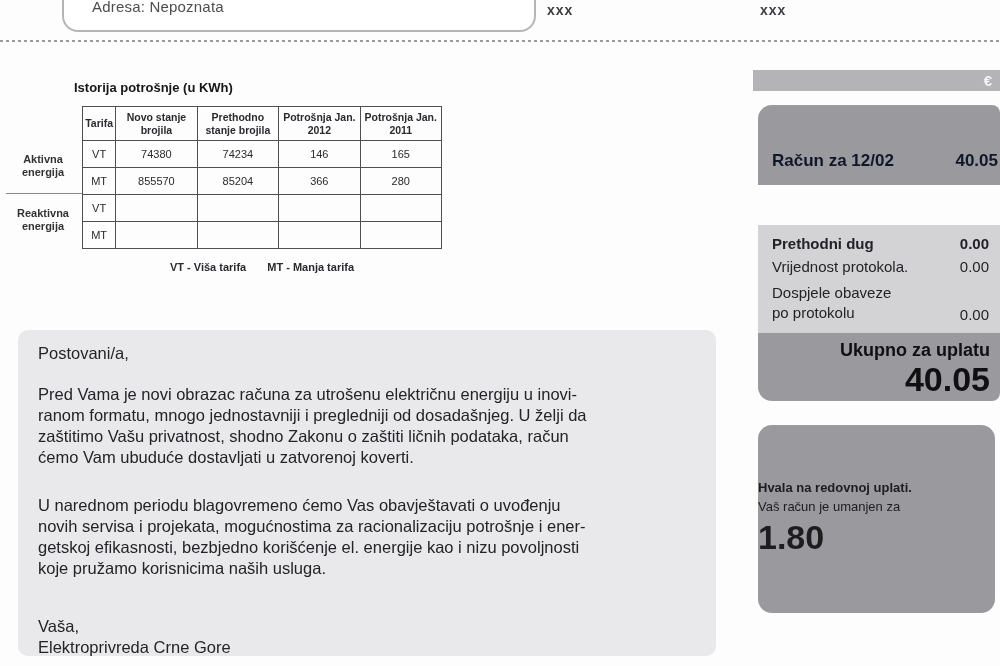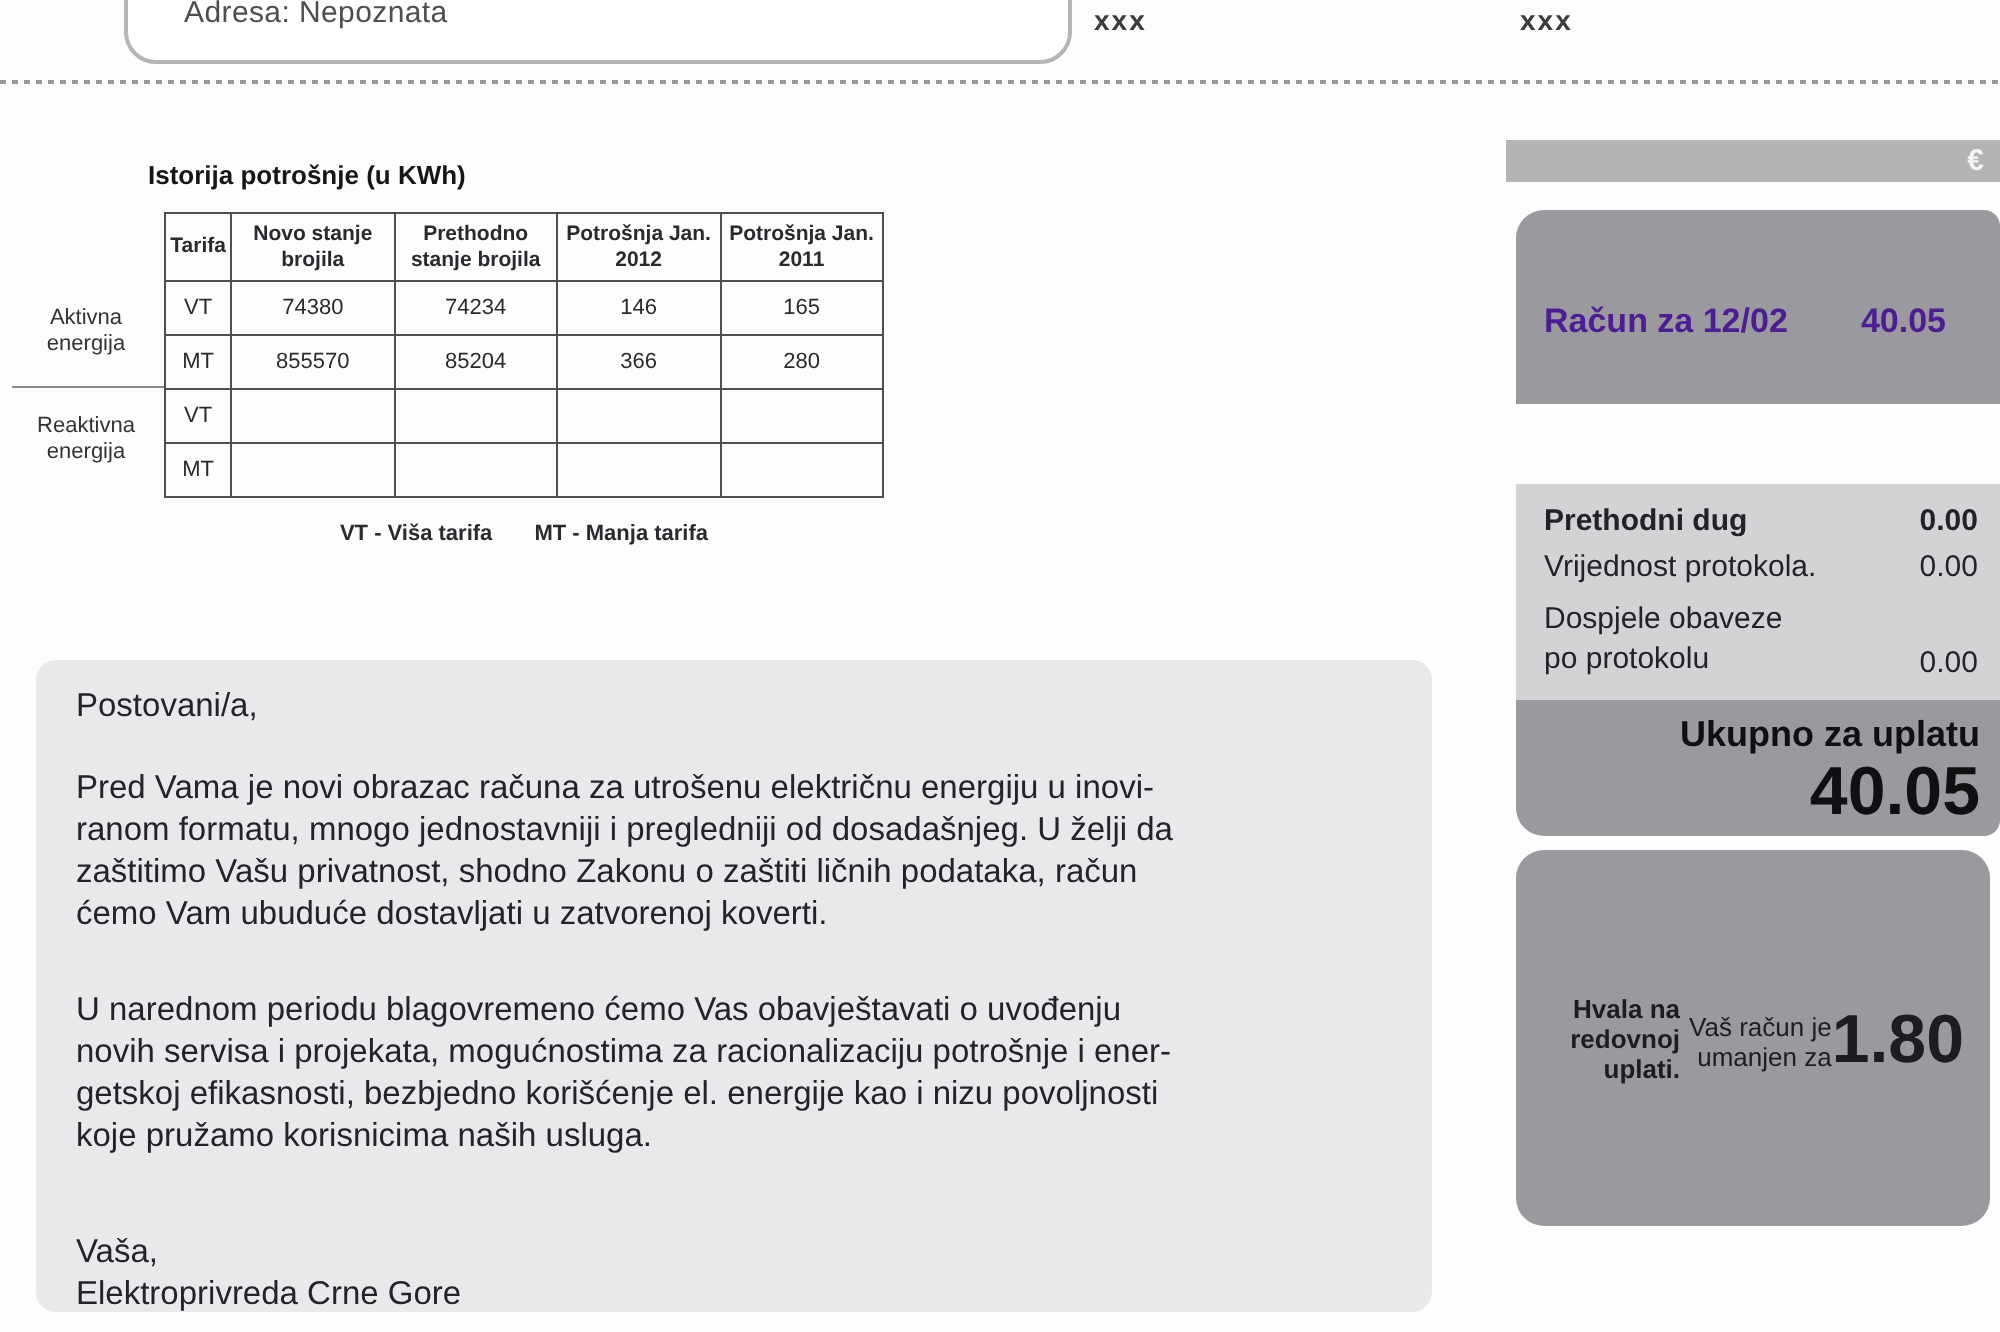--- a/index.html
+++ b/index.html
@@ -36,21 +36,21 @@
   }
   table.cons th,table.cons td{
     border:1px solid #4f4f53;text-align:center;vertical-align:middle;
     color:#2a2a2e;padding:0;
   }
   table.cons th{font-size:10.5px;font-weight:bold;line-height:1.2;height:33px;}
   table.cons td{font-size:11px;height:26px;}
   .col-tarifa{width:33px;}
   .col-num{width:81px;}
   .group-label{
-    left:6px;width:74px;text-align:center;font-size:11px;font-weight:normal;
+    left:6px;width:74px;text-align:center;font-size:11px;font-weight:bold;
     color:#333;line-height:13px;white-space:pre-line;
   }
   .group1{top:153px;}
   .group2{top:207px;}
   .group-divider{left:6px;width:76px;top:193px;height:1px;background:#8a8a8e;}
   .legend{
     left:70px;top:261px;width:384px;text-align:center;
     font-size:11px;font-weight:bold;color:#2b2b2f;
   }
   .legend span{margin:0 9px;}
@@ -74,41 +74,41 @@
     text-align:right;line-height:21px;padding-right:8px;box-sizing:border-box;
     font-size:15px;font-weight:bold;color:#f4f4f6;
   }
   .summary-card{
     left:758px;right:0;top:105px;
     border-radius:14px 8px 8px 14px;overflow:hidden;
   }
   .sect-dark{background:#9a9a9e;}
   .sect-light{background:#d3d3d6;}
   .bill-row{
-    height:97px;box-sizing:border-box;display:flex;
+    height:80px;box-sizing:border-box;display:flex;
     justify-content:space-between;align-items:flex-start;
-    padding:46px 27px 0 14px;
-    font-size:17px;font-weight:bold;color:#4c1d95;
+    padding:46px 2px 0 14px;
+    font-size:17px;font-weight:bold;color:#0f172a;
   }
   .mid{box-sizing:border-box;padding:10px 11px 10px 14px;font-size:15px;color:#232327;margin-top:40px;}
   .mid .row{display:flex;justify-content:space-between;align-items:flex-start;}
   .mid .r1{font-weight:bold;margin-bottom:6px;}
   .mid .r2{margin-bottom:8px;}
   .mid .r3{align-items:flex-end;}
   .mid .ml{white-space:pre-line;line-height:20px;}
   .total-sect{
     height:68px;box-sizing:border-box;text-align:right;
     padding:7px 10px 0 0;color:#101013;
   }
   .total-label{font-size:18px;font-weight:bold;}
   .total-amount{font-size:34px;font-weight:bold;line-height:37px;}
   .discount-box{
     left:758px;right:5px;top:425px;height:188px;
     background:#9a9a9e;border-radius:14px;box-sizing:border-box;
-    display:flex;flex-direction:row;justify-content:center;align-items:center;
+    display:flex;flex-direction:column;justify-content:center;align-items:flex-start;
     padding-right:13px;text-align:right;color:#1d1d20;
   }
   .disc-l1{font-size:13px;font-weight:bold;}
   .disc-l2{font-size:13px;margin-top:4px;}
   .disc-amt{font-size:34px;font-weight:bold;line-height:42px;margin-top:2px;}
 </style>
 </head>
 <body>
 
 <div class="abs adresa-box">

